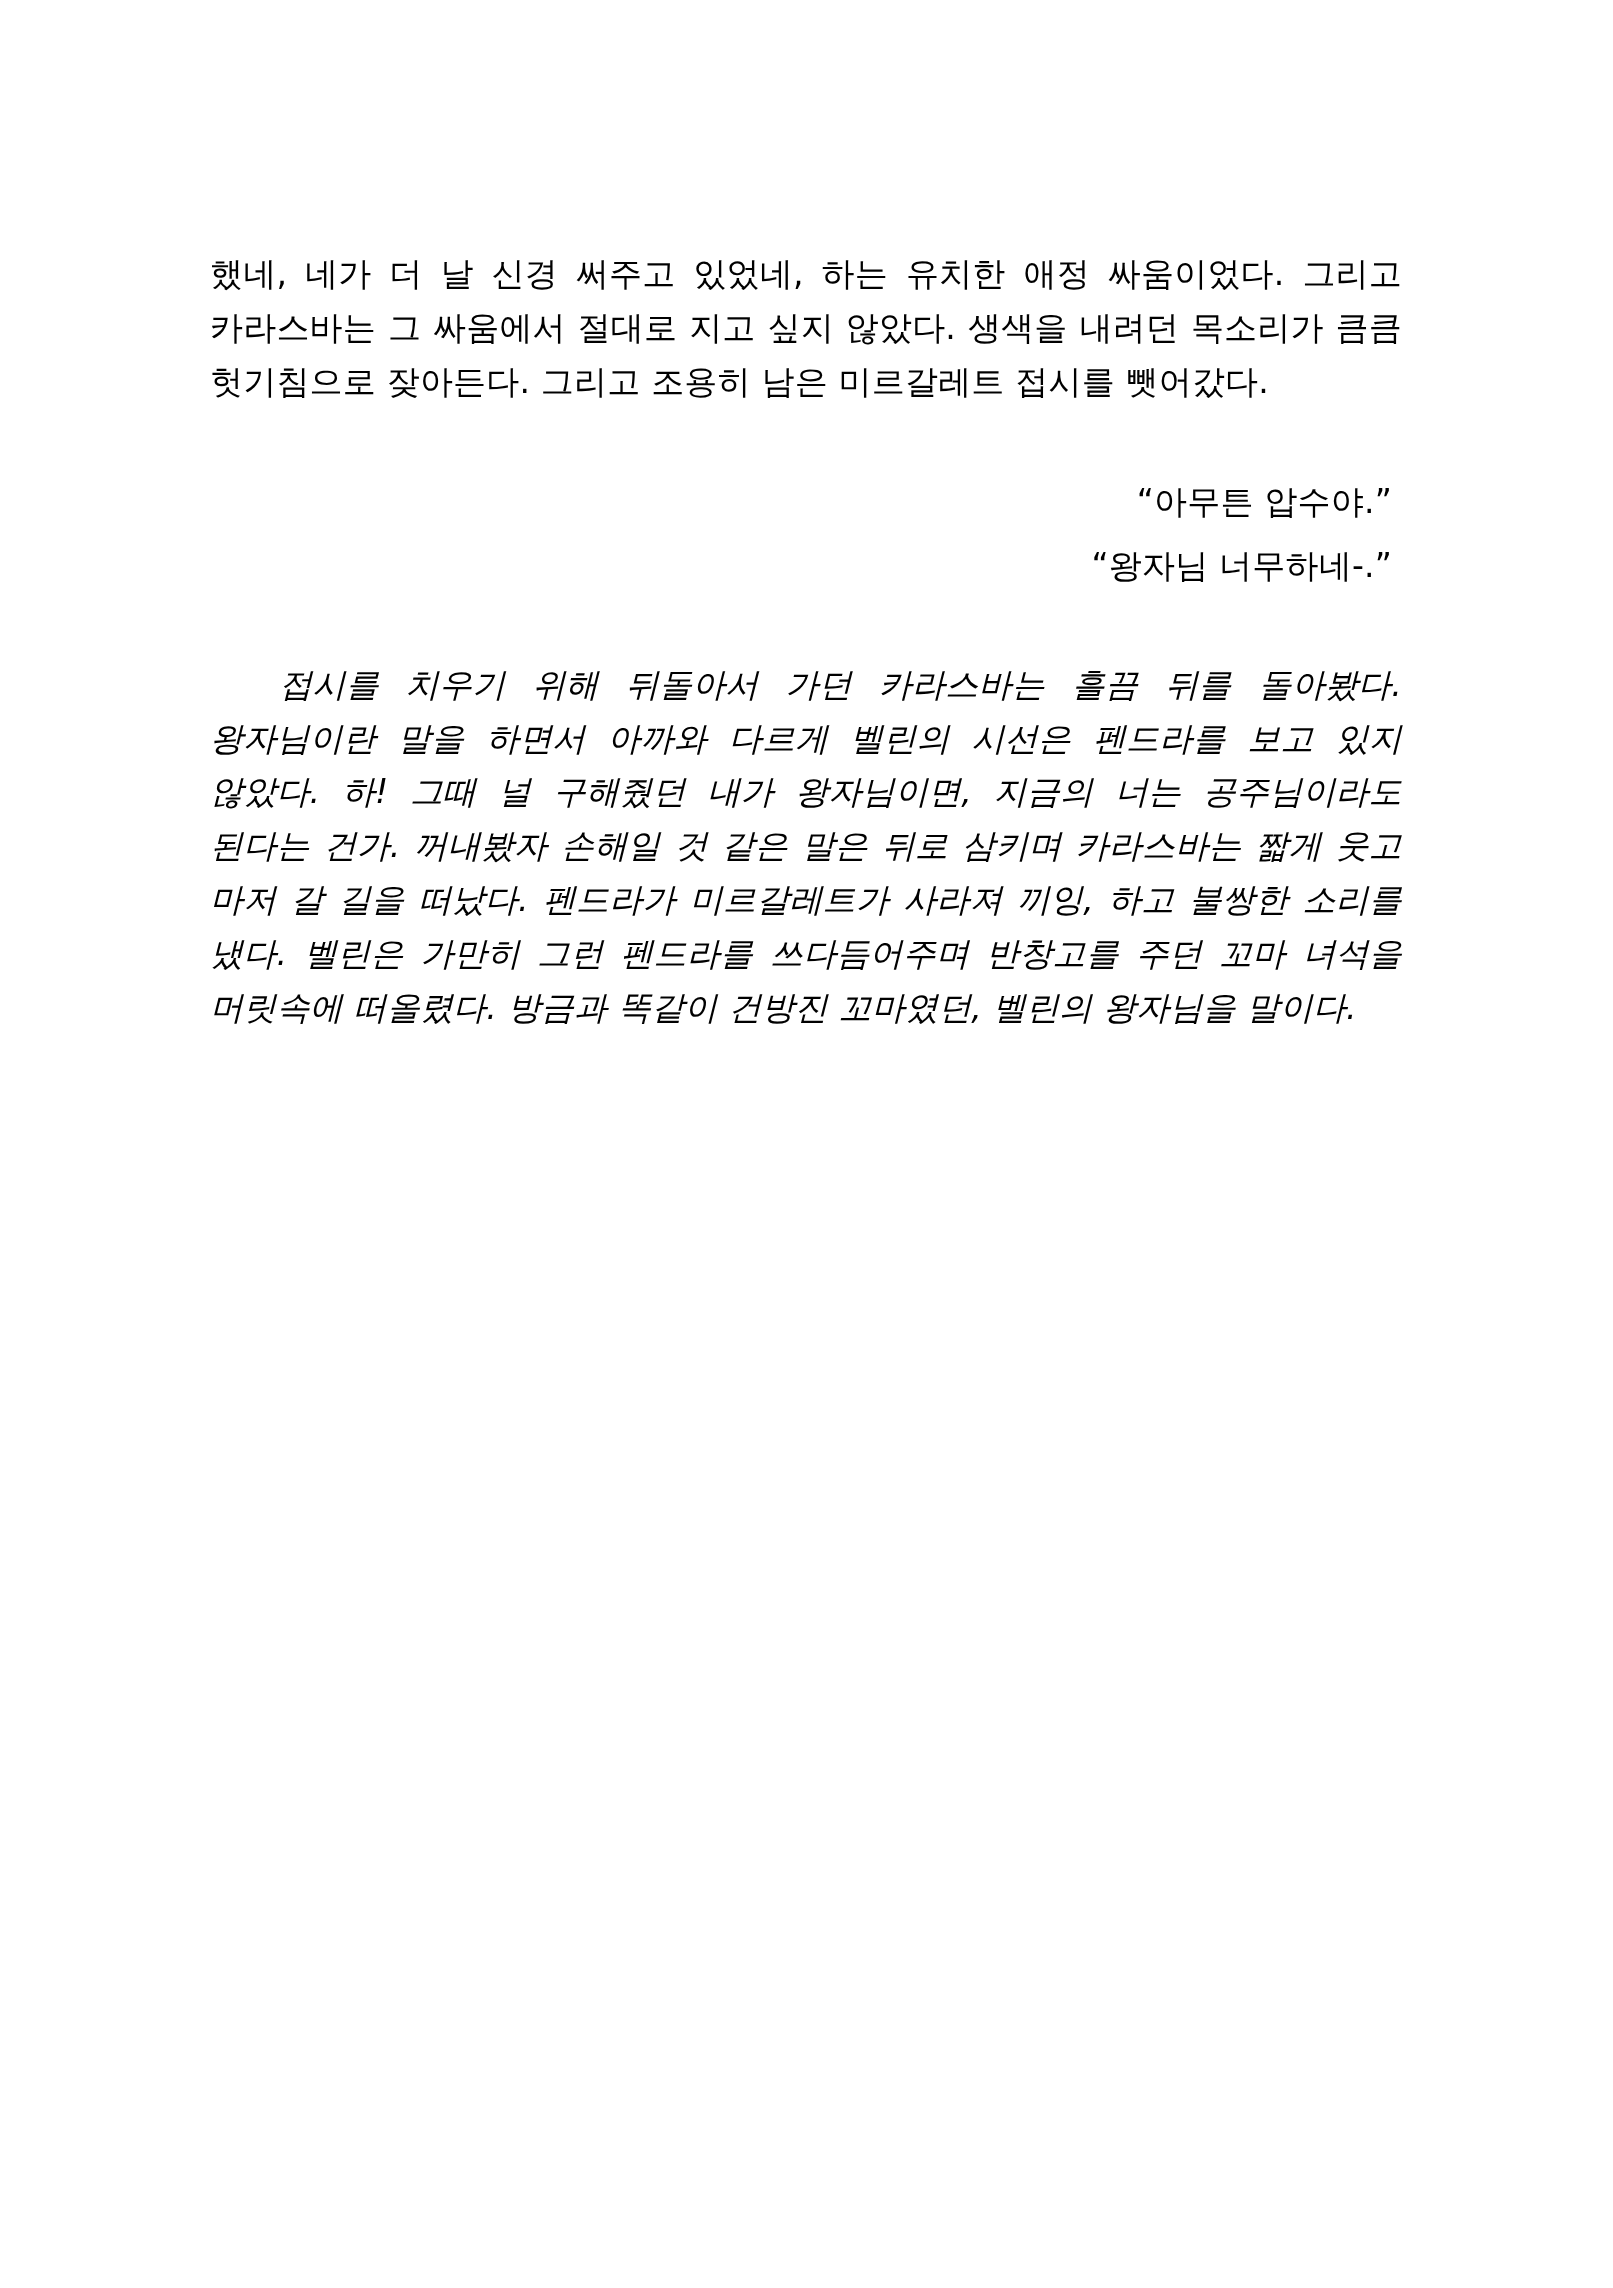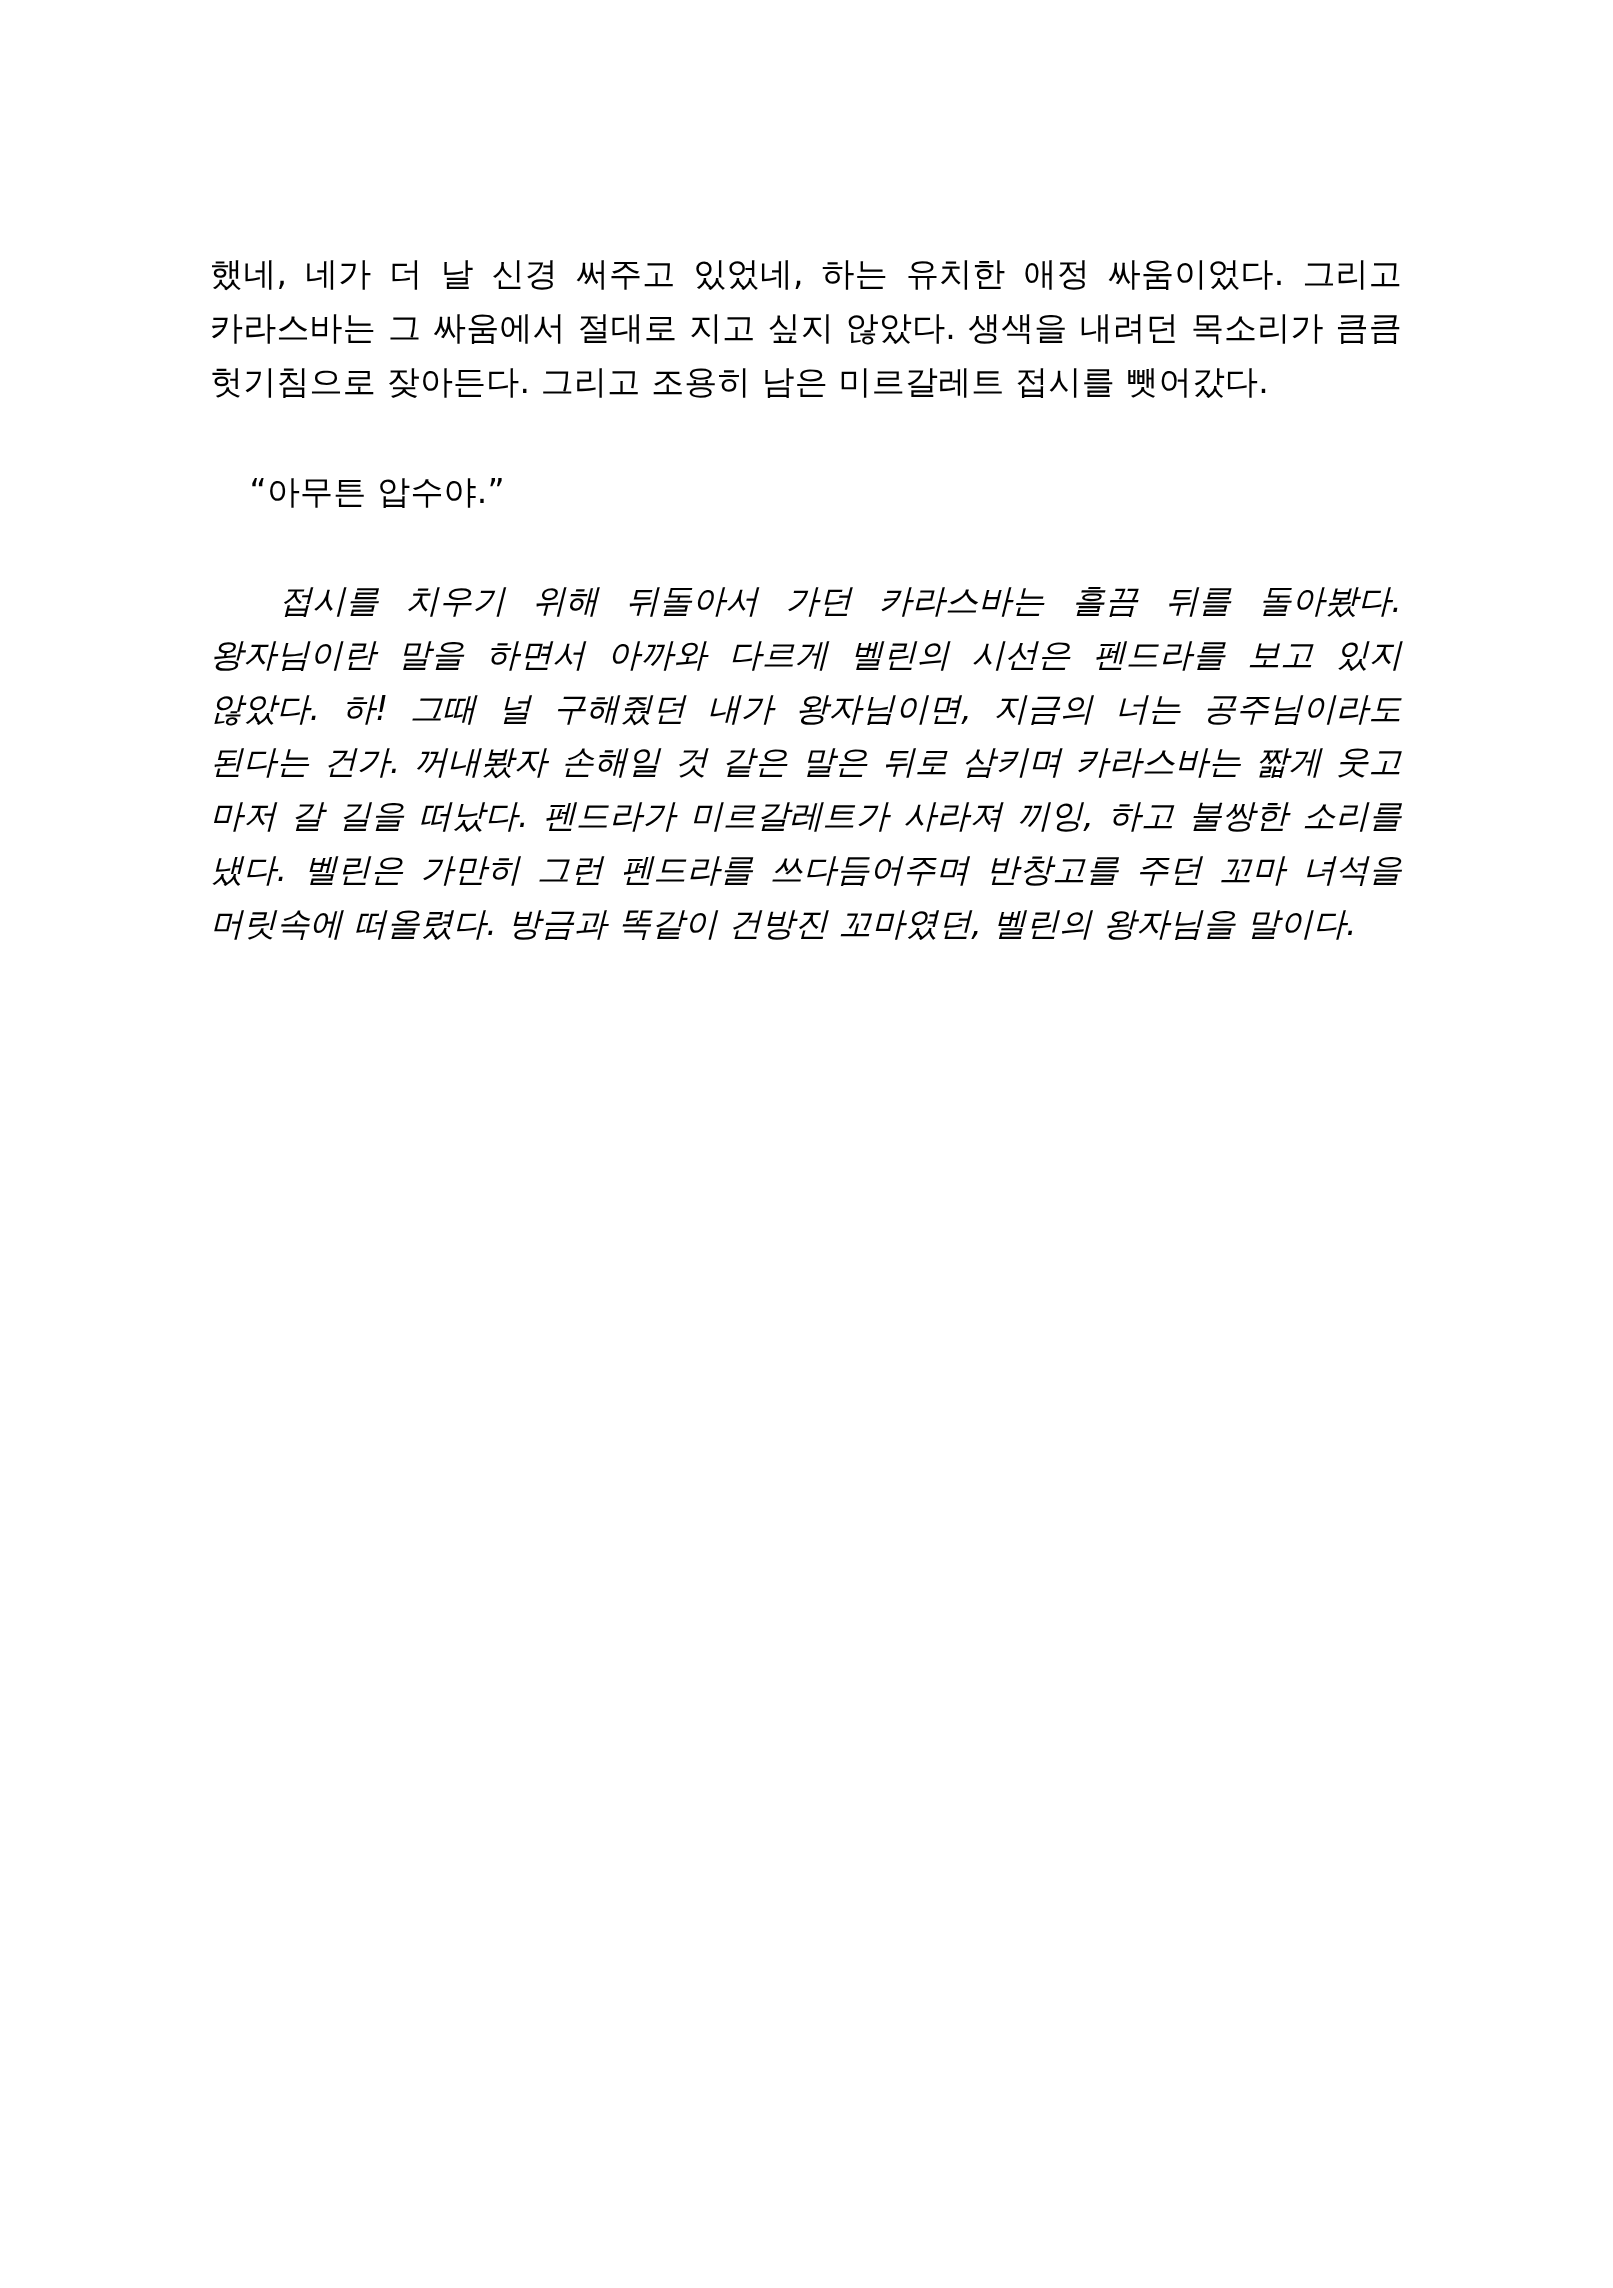--- a/index.html
+++ b/index.html
@@ -42,41 +42,42 @@
     text-indent: 2.1em;
     font-style: italic;
   }
   .spacer-lg {
     height: 57px;
   }
   .spacer-md {
     height: 55px;
   }
   .dialogue {
-    margin: 0;
+    margin: 10px;
     font-size: 33px;
     line-height: 1.63;
     text-indent: 1.2em;
-    text-align: left;
+    text-align: right;
     letter-spacing: 0.2px;
     word-break: keep-all;
   }
 </style>
 </head>
 <body>
 
 <div class="page">
   <div class="content">
 
     <p class="body-para">했네, 네가 더 날 신경 써주고 있었네, 하는 유치한 애정 싸움이었다. 그리고 카라스바는 그 싸움에서 절대로 지고 싶지 않았다. 생색을 내려던 목소리가 큼큼 헛기침으로 잦아든다. 그리고 조용히 남은 미르갈레트 접시를 뺏어갔다.</p>
 
     <div class="spacer-lg"></div>
 
     <p class="dialogue">“아무튼 압수야.”</p>
 
+    <p class="dialogue">“왕자님 너무하네-.”</p>
 
     <div class="spacer-md"></div>
 
     <p class="indent">접시를 치우기 위해 뒤돌아서 가던 카라스바는 흘끔 뒤를 돌아봤다. 왕자님이란 말을 하면서 아까와 다르게 벨린의 시선은 펜드라를 보고 있지 않았다. 하! 그때 널 구해줬던 내가 왕자님이면, 지금의 너는 공주님이라도 된다는 건가. 꺼내봤자 손해일 것 같은 말은 뒤로 삼키며 카라스바는 짧게 웃고 마저 갈 길을 떠났다. 펜드라가 미르갈레트가 사라져 끼잉, 하고 불쌍한 소리를 냈다. 벨린은 가만히 그런 펜드라를 쓰다듬어주며 반창고를 주던 꼬마 녀석을 머릿속에 떠올렸다. 방금과 똑같이 건방진 꼬마였던, 벨린의 왕자님을 말이다.</p>
 
   </div>
 </div>
 
 
 </body></html>

